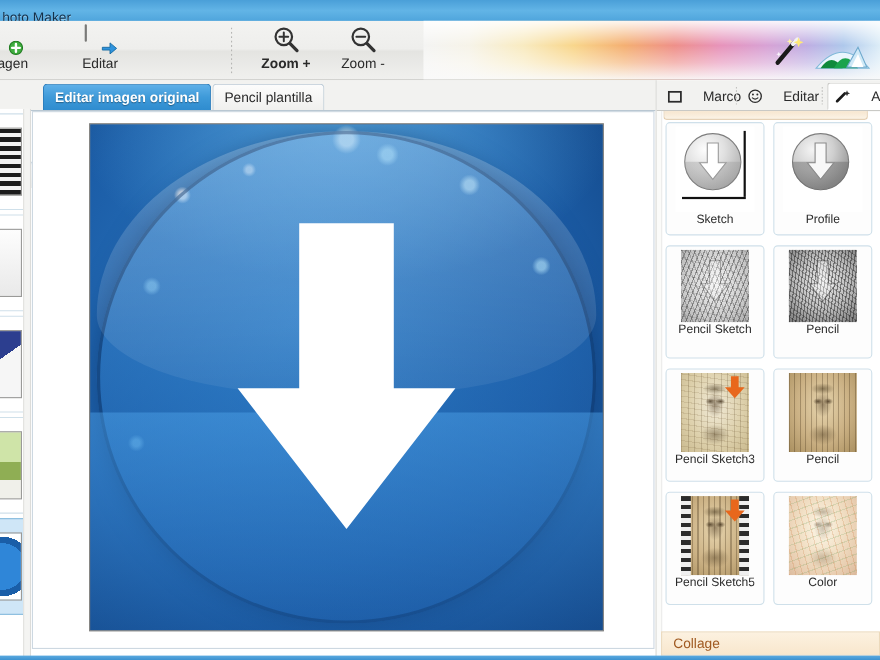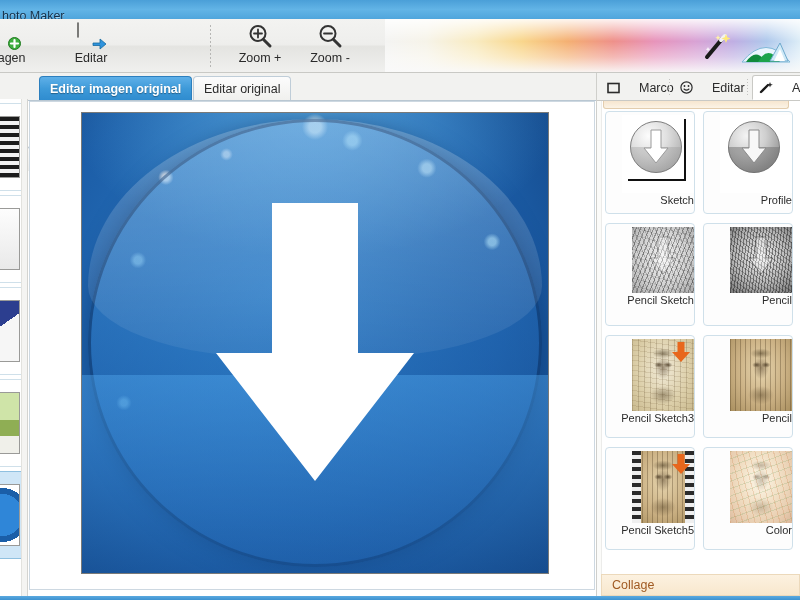--- a/index.html
+++ b/index.html
@@ -181,21 +181,21 @@
   }
   #rp-leftrail{
     position:absolute; left:0; top:28px; width:5px; height:499px;
     background:#fbfbf9; border-right:1px solid #ececea;
   }
   #rp-grid{ position:absolute; left:5px; top:38px; width:199px; height:470px; }
   .rp-cell{
     position:absolute; width:90px; height:103px;
     border:1px solid #cfe0ea; border-radius:4px;
     background:#fdfdfd;
-    display:flex; flex-direction:column; align-items:flex-end; justify-content:flex-start;
+    display:flex; flex-direction:column; align-items:center; justify-content:flex-start;
   }
   .rp-cell .thumb{
     width:72px; height:78px; margin-top:3px; position:relative; overflow:hidden;
     background:#fff;
   }
   .rp-cell .cap{
     font-size:11px; color:#2b2b2b; margin-top:1px; white-space:nowrap; overflow:hidden;
   }
   .ov-arrow{ position:absolute; right:3px; top:2px; }
 
@@ -319,21 +319,21 @@
       <svg class="blue-arrow-badge" viewBox="0 0 15 14">
           <path d="M1 7 L8 7 L8 3 L14 8 L8 13 L8 9.5 L1 9.5 Z" fill="#2f93dd" stroke="#15699f" stroke-width=".8"></path>
         </svg>
     </span>
     <span class="lbl">Editar</span>
   </div>
 
 
   <div class="sep-dotted" style="left:210px;"></div>
 
-  <div class="tb-item" style="left:225px;">
+  <div class="tb-item" style="left:225px;font-weight:bold;">
     <span class="tb-icon">
       <svg width="28" height="26" viewBox="0 0 28 26">
         <circle cx="12" cy="10.5" r="7.5" fill="none" stroke="#333" stroke-width="2"></circle>
         <line x1="17.5" y1="16.5" x2="24" y2="23" stroke="#333" stroke-width="3" stroke-linecap="round"></line>
         <path d="M12 6.5v8M8 10.5h8" stroke="#333" stroke-width="1.8" stroke-linecap="round"></path>
       </svg>
     </span>
     <span class="lbl">Zoom +</span>
   </div>
 
@@ -350,21 +350,21 @@
 </div>
 
 <div id="tabstrip">
   <div id="lefttab">
     <span>de...</span>
   </div>
   <div class="doctab active">
     <span>Editar imagen original</span>
   </div>
   <div class="doctab inactive">
-    <span>Editar original</span>
+    <span>Pencil plantilla</span>
   </div>
 </div>
 
 <div id="leftbar">
   <div class="lb-item" style="top:4px;">
     <span class="lb-thumb" style="background:repeating-linear-gradient(to bottom,#1c1c1c 0 4px,#f2f2f2 4px 8px);"></span>
   </div>
   <div class="lb-item" style="top:96px;">
     <span class="lb-thumb" style="background:linear-gradient(to bottom,#fdfdfd,#e9e9e9);"></span>
   </div>

